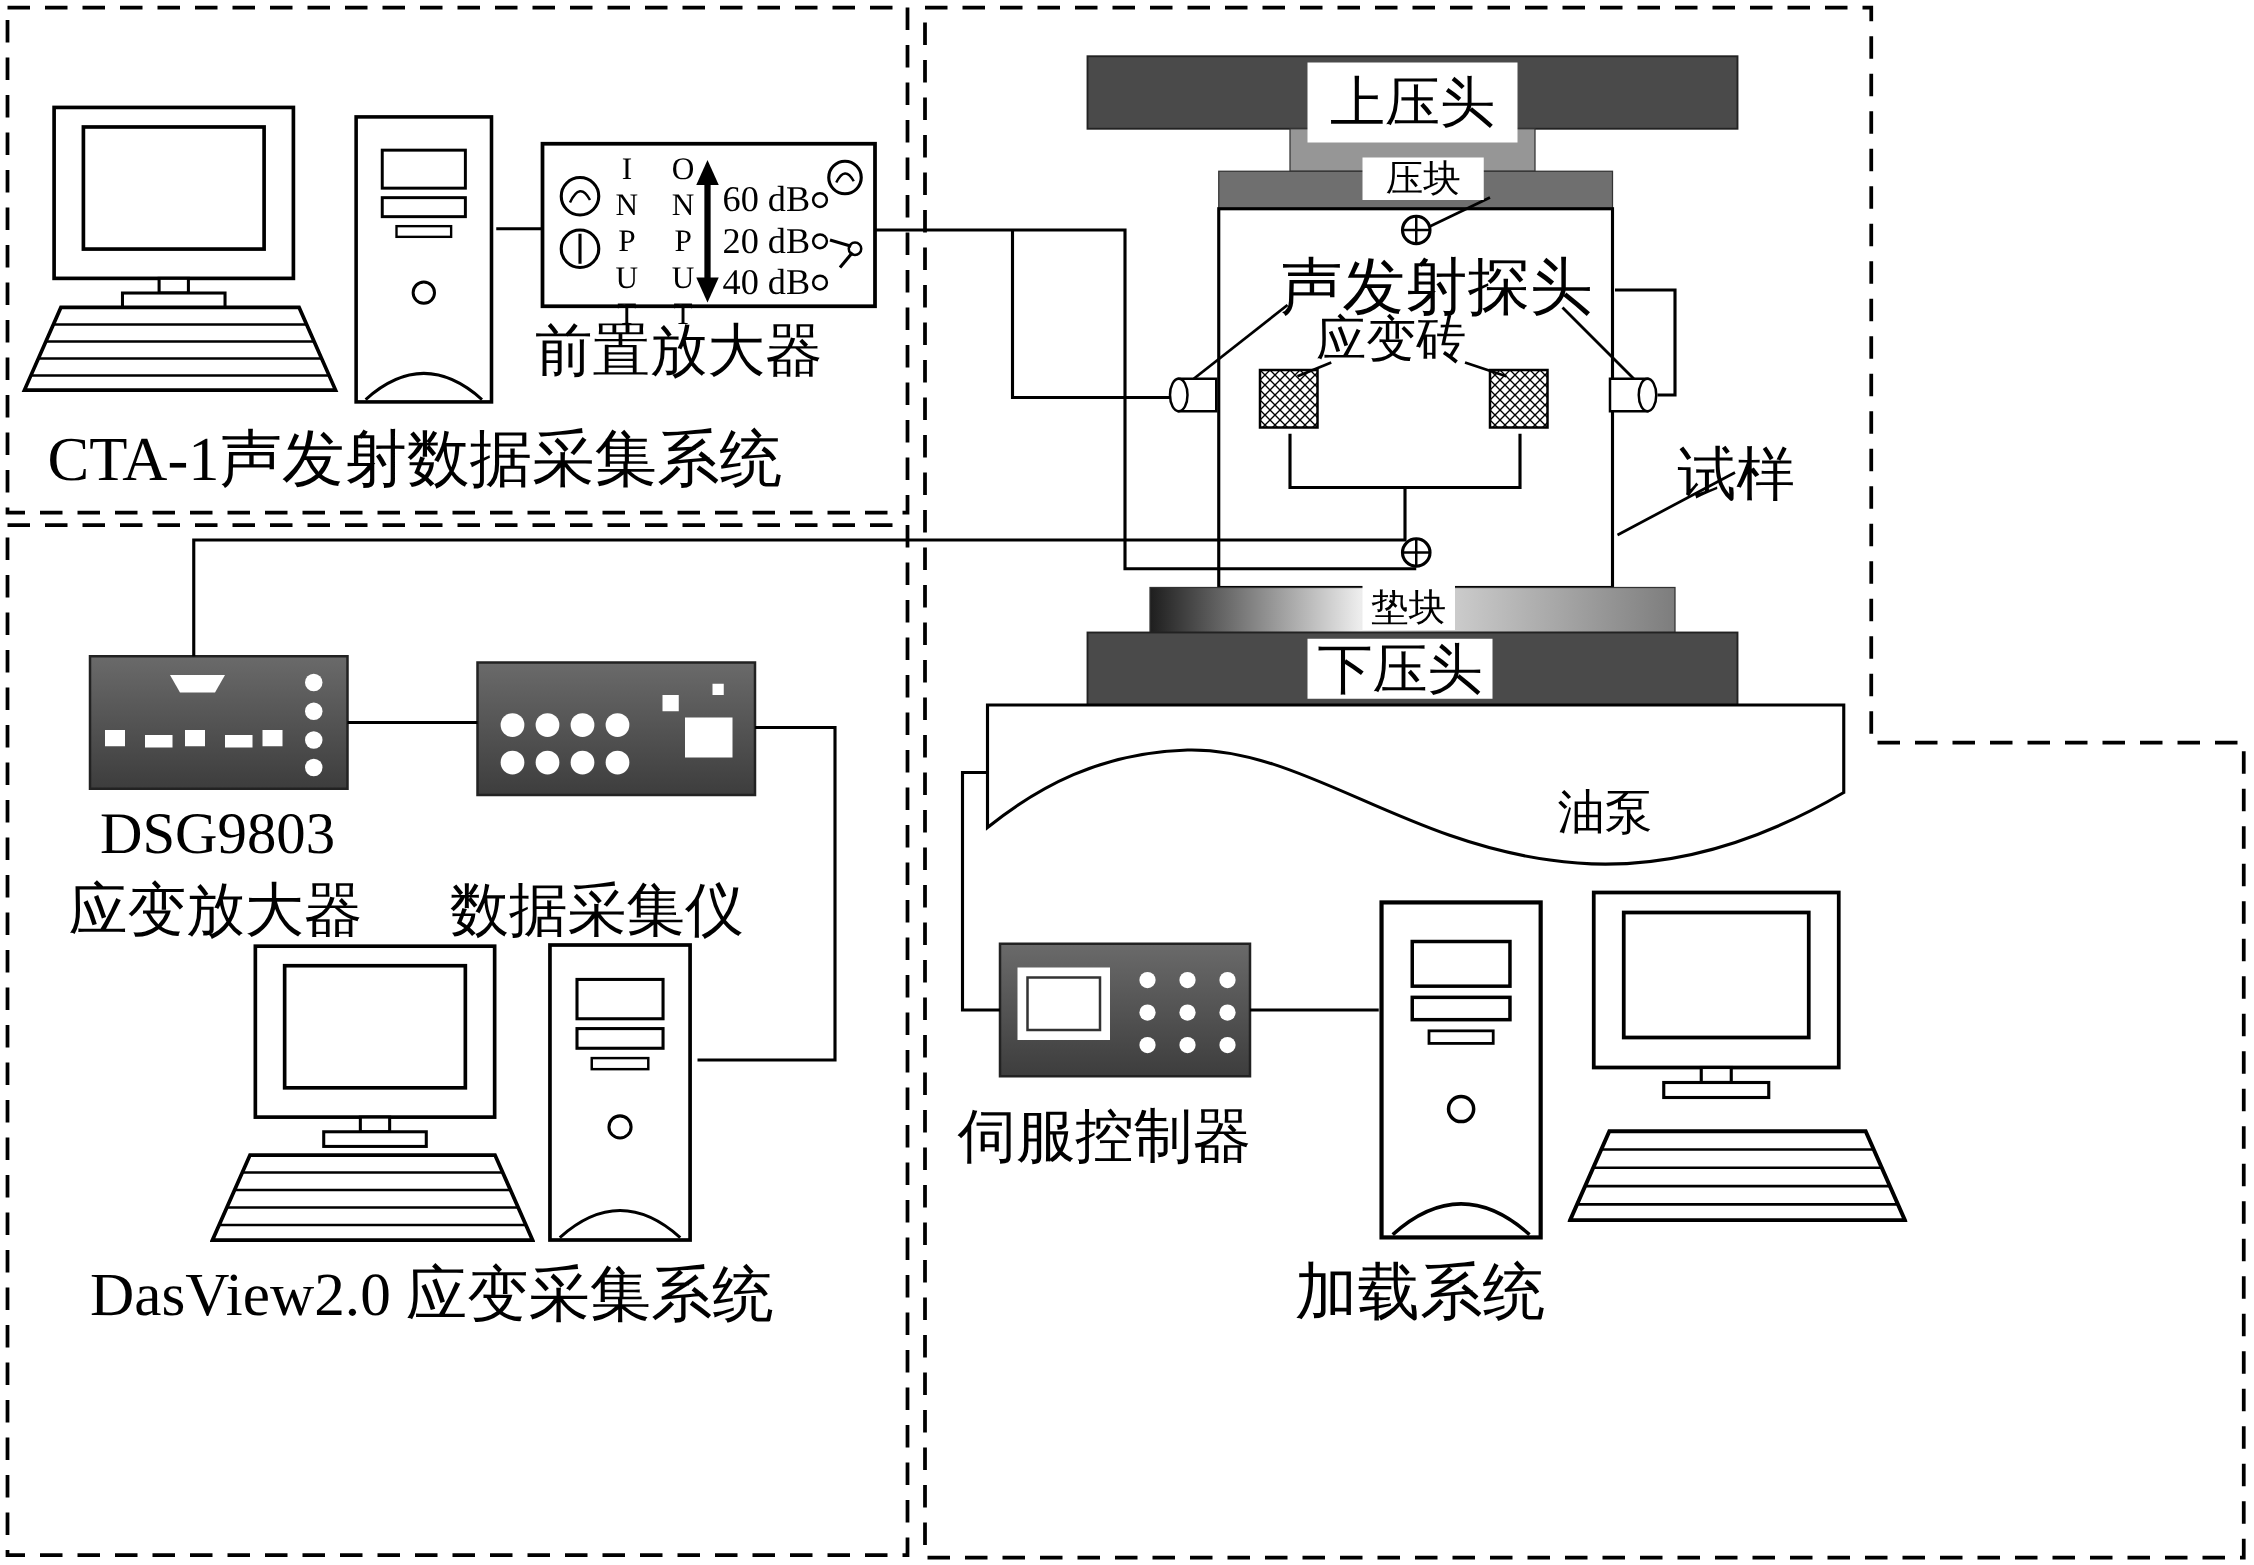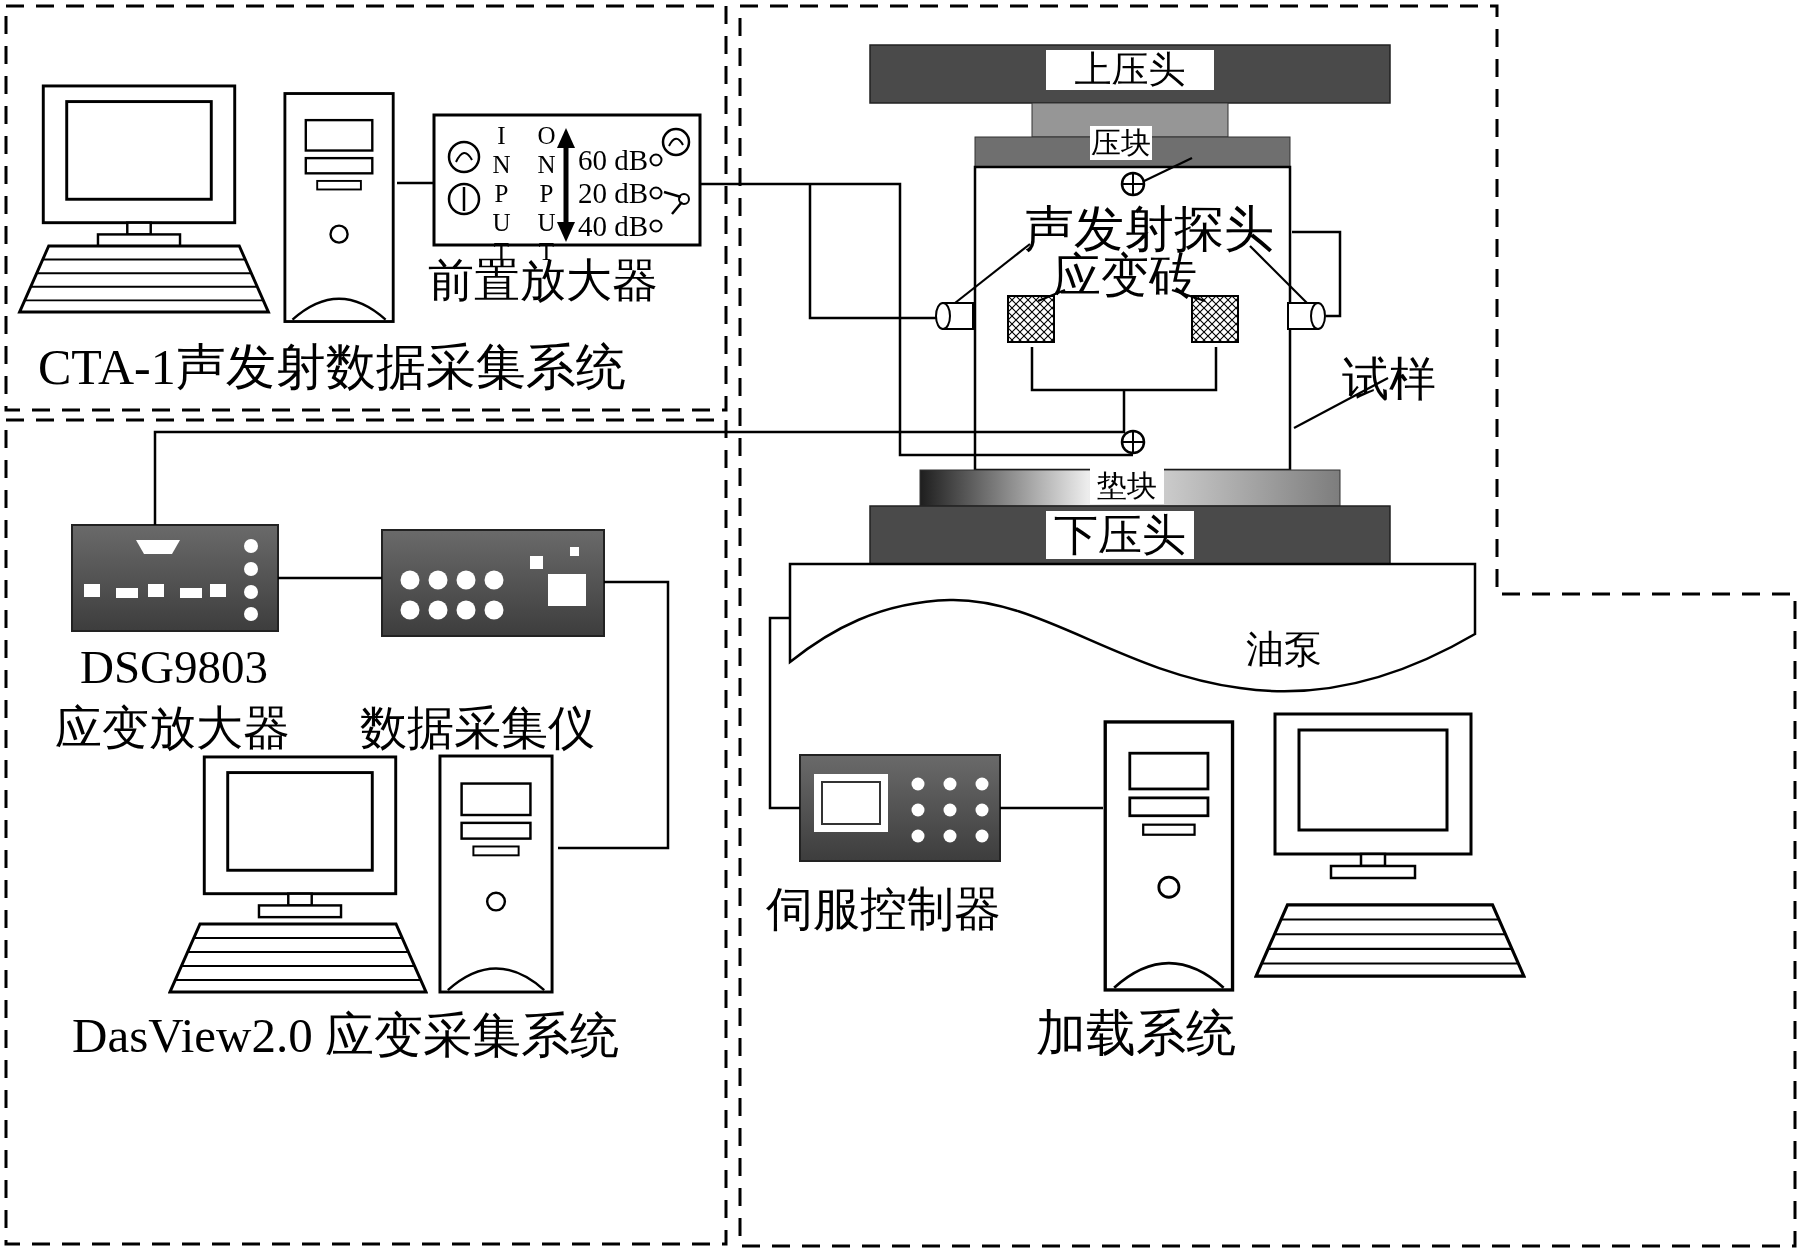--- a/index.html
+++ b/index.html
@@ -220,24 +220,24 @@
   <div class="vtext" style="left:534px;top:122px;font-size:25px;height:120px;">ONPUT</div>
   <div class="lbl" style="left:578px;top:144px;font-size:29px;">60 dB</div>
   <div class="lbl" style="left:578px;top:177px;font-size:29px;">20 dB</div>
   <div class="lbl" style="left:578px;top:210px;font-size:29px;">40 dB</div>
 
   <div class="lbl" style="left:80px;top:640px;font-size:47px;">DSG9803</div>
   <div class="lbl" style="left:55px;top:697px;font-size:47px;">应变放大器</div>
   <div class="lbl" style="left:360px;top:697px;font-size:47px;">数据采集仪</div>
   <div class="lbl" style="left:72px;top:1003px;font-size:49px;">DasView2.0 应变采集系统</div>
 
-  <div class="boxlbl" style="left:1046px;top:50px;width:168px;height:40px;font-size:37px;">上压头</div>
-  <div class="boxlbl" style="left:1090px;top:126px;width:62px;height:34px;font-size:30px;">压块</div>
+  <div class="boxlbl" style="left:1046px;top:50px;width:168px;height:64px;font-size:44px;">上压头</div>
+  <div class="boxlbl" style="left:1090px;top:126px;width:97px;height:34px;font-size:30px;">压块</div>
   <div class="lbl" style="left:1024px;top:196px;font-size:50px;">声发射探头</div>
-  <div class="lbl" style="left:1053px;top:244px;font-size:48px;">应变砖</div>
+  <div class="lbl" style="left:1053px;top:244px;font-size:40px;">应变砖</div>
   <div class="lbl" style="left:1342px;top:348px;font-size:47px;">试样</div>
   <div class="boxlbl" style="left:1090px;top:468px;width:74px;height:36px;font-size:30px;">垫块</div>
   <div class="boxlbl" style="left:1046px;top:511px;width:148px;height:48px;font-size:44px;">下压头</div>
   <div class="lbl" style="left:1246px;top:624px;font-size:38px;">油泵</div>
   <div class="lbl" style="left:766px;top:878px;font-size:47px;">伺服控制器</div>
   <div class="lbl" style="left:1036px;top:1000px;font-size:50px;">加载系统</div>
 
 </div>
 
 </body></html>

